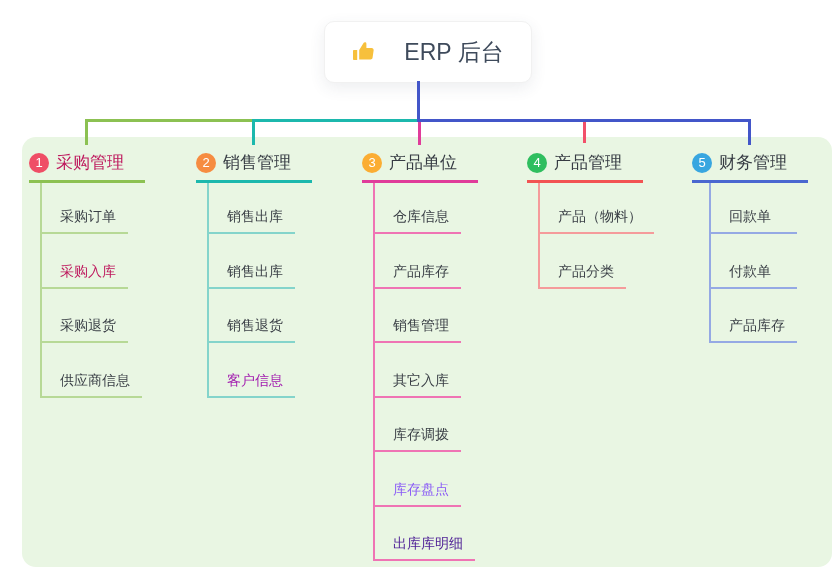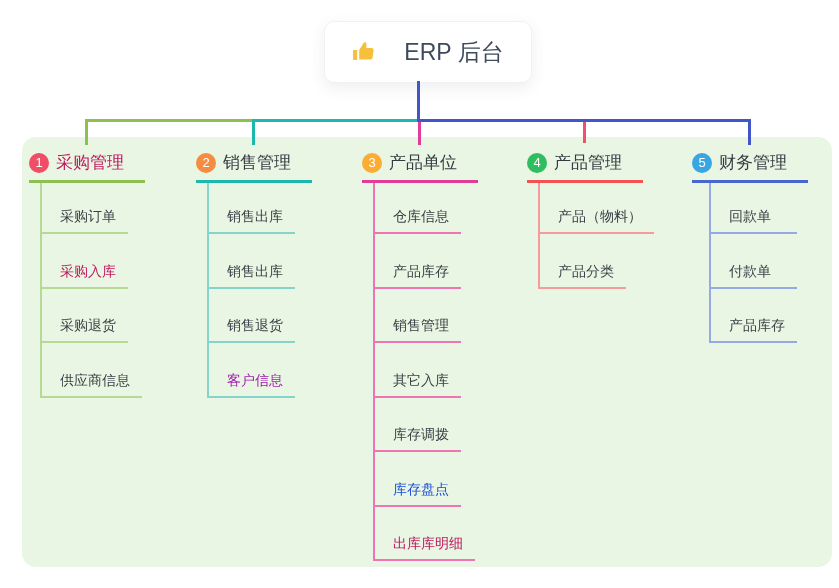--- a/index.html
+++ b/index.html
@@ -108,24 +108,24 @@
           <div class="child" style="border-bottom-color: rgb(239, 116, 180);">
             <span style="color: rgb(58, 63, 70);">销售管理</span>
           </div>
           <div class="child" style="border-bottom-color: rgb(239, 116, 180);">
             <span style="color: rgb(58, 63, 70);">其它入库</span>
           </div>
           <div class="child" style="border-bottom-color: rgb(239, 116, 180);">
             <span style="color: rgb(58, 63, 70);">库存调拨</span>
           </div>
           <div class="child" style="border-bottom-color: rgb(239, 116, 180);">
-            <span style="color: #1d4ed8;">库存盘点</span>
+            <span style="color: #8b5cf6;">库存盘点</span>
           </div>
           <div class="child" style="border-bottom-color: rgb(239, 116, 180);">
-            <span style="color: #be185d;">出库库明细</span>
+            <span style="color: #4c1d95;">出库库明细</span>
           </div>
         </div>
     </div>
       <div class="branch" style="left: 527px; top: 137px;">
       <div class="branch-title" style="border-bottom-color: rgb(242, 83, 83);">
         <span class="badge" style="background: rgb(47, 190, 95);">4</span>
         <span class="branch-label" style="color: rgb(54, 59, 67);">产品管理</span>
       </div>
       <div class="children" style="border-left-color: rgb(245, 155, 155);">
           <div class="child" style="border-bottom-color: rgb(245, 155, 155);">

